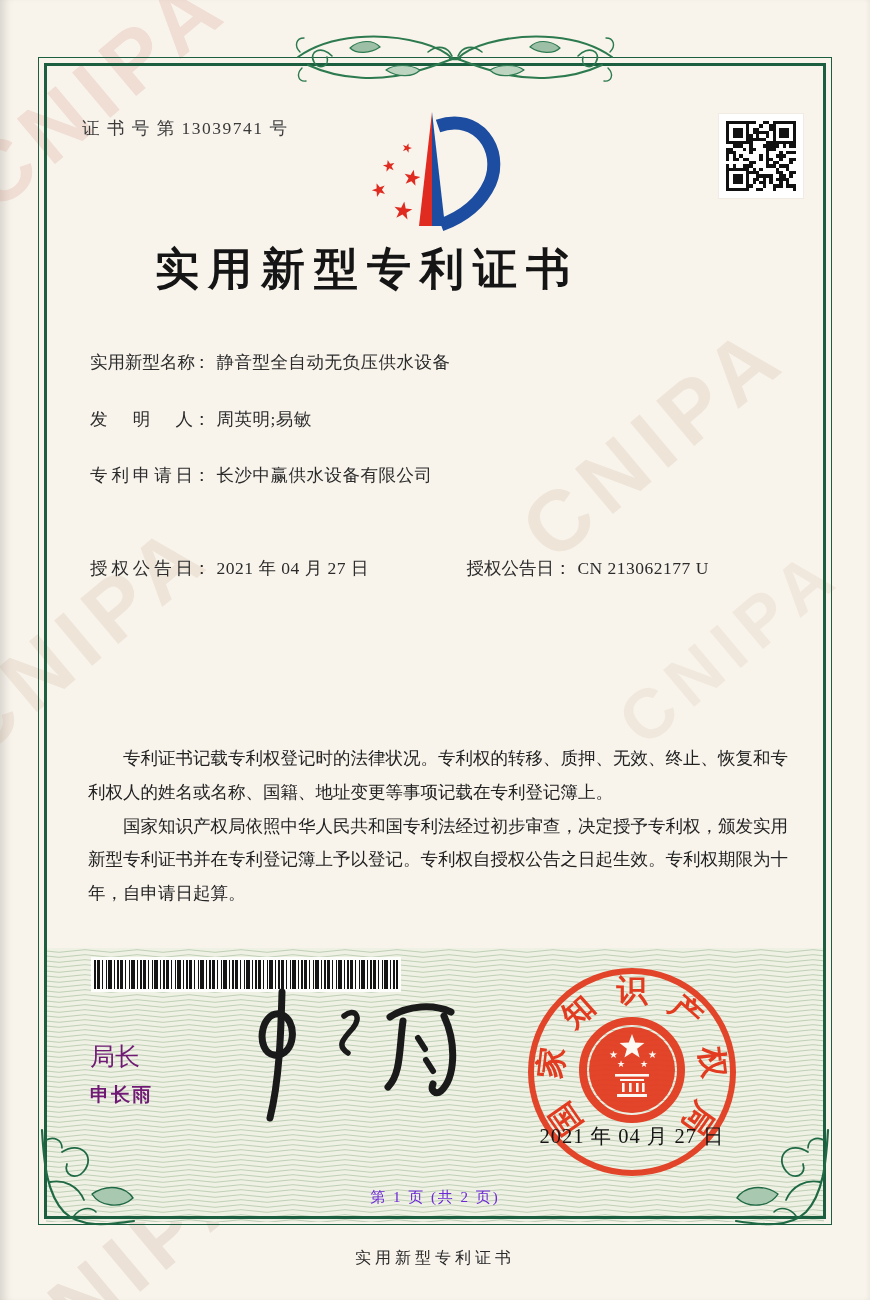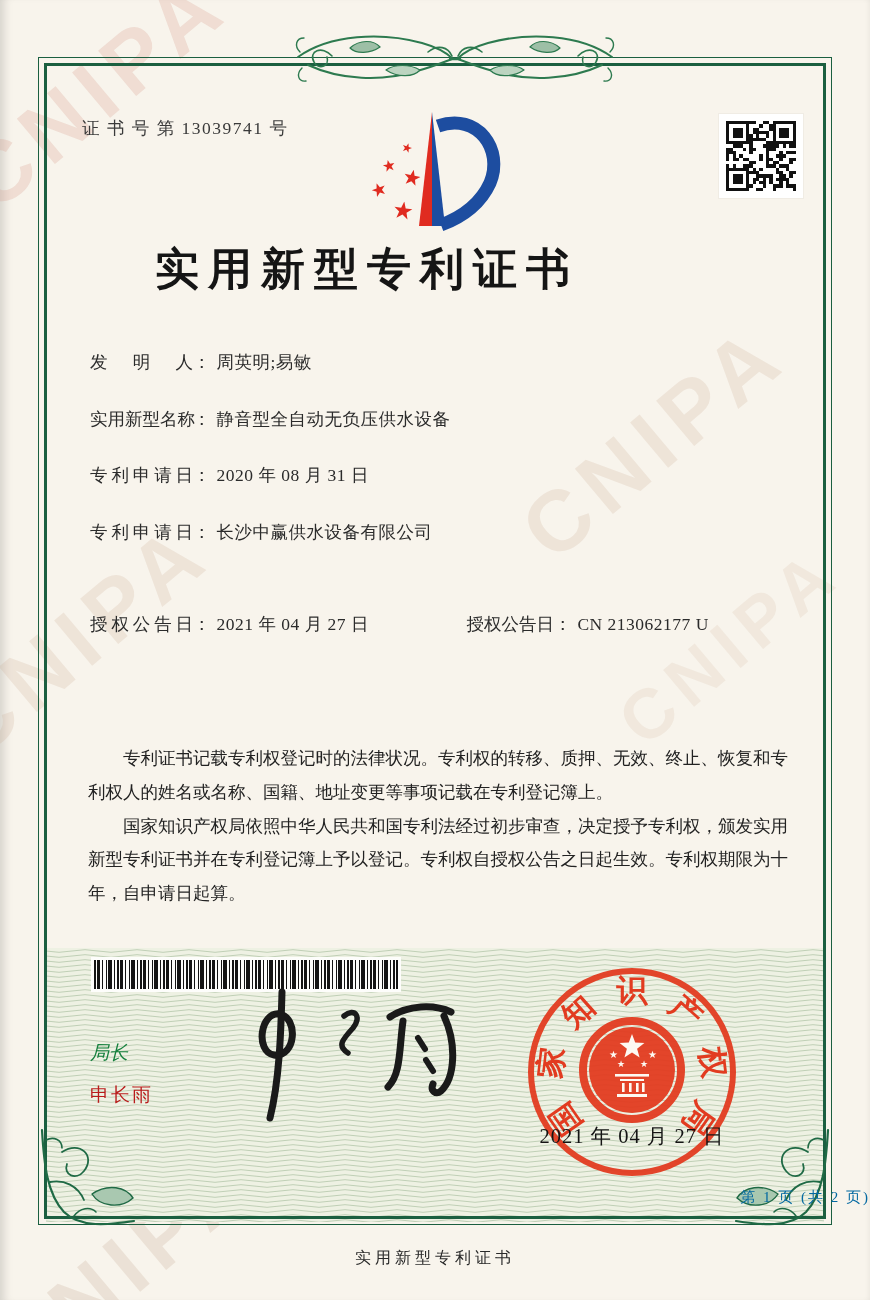--- a/index.html
+++ b/index.html
@@ -107,22 +107,22 @@
     background-image:repeating-linear-gradient(90deg,
       #141414 0 2px, rgba(0,0,0,0) 2px 3px,
       #141414 3px 6px, rgba(0,0,0,0) 6px 8px,
       #141414 8px 9px,  rgba(0,0,0,0) 9px 12px,
       #141414 12px 13px,rgba(0,0,0,0) 13px 14px,
       #141414 14px 18px,rgba(0,0,0,0) 18px 20px,
       #141414 20px 21px,rgba(0,0,0,0) 21px 23px);
     box-shadow:0 0 0 3px #fdfdfb;
   }
 
-  .signer-title{position:absolute;left:90px;top:1040px;font-size:19px;color:#15803d;font-style:italic;}
-  .signer-name{position:absolute;left:90px;top:1082px;font-size:19px;color:#b91c1c;letter-spacing:2px;}
+  .signer-title{position:absolute;left:90px;top:1040px;font-size:25px;color:#701a75;}
+  .signer-name{position:absolute;left:90px;top:1082px;font-size:19px;color:#701a75;letter-spacing:2px;font-weight:bold;}
   .signature{position:absolute;left:222px;top:986px;width:250px;height:140px;}
 
   .seal{
     position:absolute;left:528px;top:968px;width:208px;height:208px;
     mix-blend-mode:multiply;
   }
   .seal-ring{
     position:absolute;inset:0;border:6px solid var(--seal);border-radius:50%;
     opacity:.95;
   }
@@ -134,22 +134,22 @@
     text-align:center;line-height:36px;
   }
   .emblem{position:absolute;left:48px;top:46px;width:112px;height:112px;}
   .seal-date{
     position:absolute;left:532px;top:1122px;width:200px;
     text-align:center;font-size:20.5px;color:#141414;letter-spacing:1px;
     z-index:6;
   }
 
   .page-info{
-    position:absolute;left:0;top:1188px;width:870px;text-align:right;
-    font-size:15px;letter-spacing:2px;color:#0369a1;z-index:5;
+    position:absolute;left:0;top:1188px;width:870px;text-align:center;
+    font-size:15px;letter-spacing:2px;color:#6d28d9;z-index:5;
   }
   .cont-note{
     position:absolute;left:0;top:1248px;width:870px;text-align:center;
     font-size:16px;letter-spacing:4px;color:#2a2a2a;z-index:5;
   }
 </style>
 </head>
 <body>
 
 <div class="page">
@@ -519,27 +519,24 @@
           <rect x="10" y="20" width="1" height="1" fill="#111"></rect>
           <rect x="14" y="20" width="1" height="1" fill="#111"></rect>
           <rect x="20" y="20" width="1" height="1" fill="#111"></rect>
         </svg>
     </div>
 
     <div class="title">实用新型专利证书</div>
 
     <div class="fields">
       <div class="frow">
-        <span class="flabel">发明人</span><span class="fcolon">：</span><span class="fvalue">周英明;易敏</span>
-      </div>
-      <div class="frow">
         <span class="flabel">实用新型名称</span><span class="fcolon">：</span><span class="fvalue">静音型全自动无负压供水设备</span>
       </div>
       <div class="frow">
-        <span class="flabel">专利申请日</span><span class="fcolon">：</span><span class="fvalue">2020 年 08 月 31 日</span>
+        <span class="flabel">发明人</span><span class="fcolon">：</span><span class="fvalue">周英明;易敏</span>
       </div>
       <div class="frow">
         <span class="flabel">专利申请日</span><span class="fcolon">：</span><span class="fvalue">长沙中赢供水设备有限公司</span>
       </div>
       <div class="frow">
         <span class="fpair">
           <span class="flabel">授权公告日</span><span class="fcolon">：</span><span class="fvalue">2021 年 04 月 27 日</span>
         </span>
         <span>
           <span>授权公告日</span><span class="fcolon">：</span><span class="fvalue">CN 213062177 U</span>

